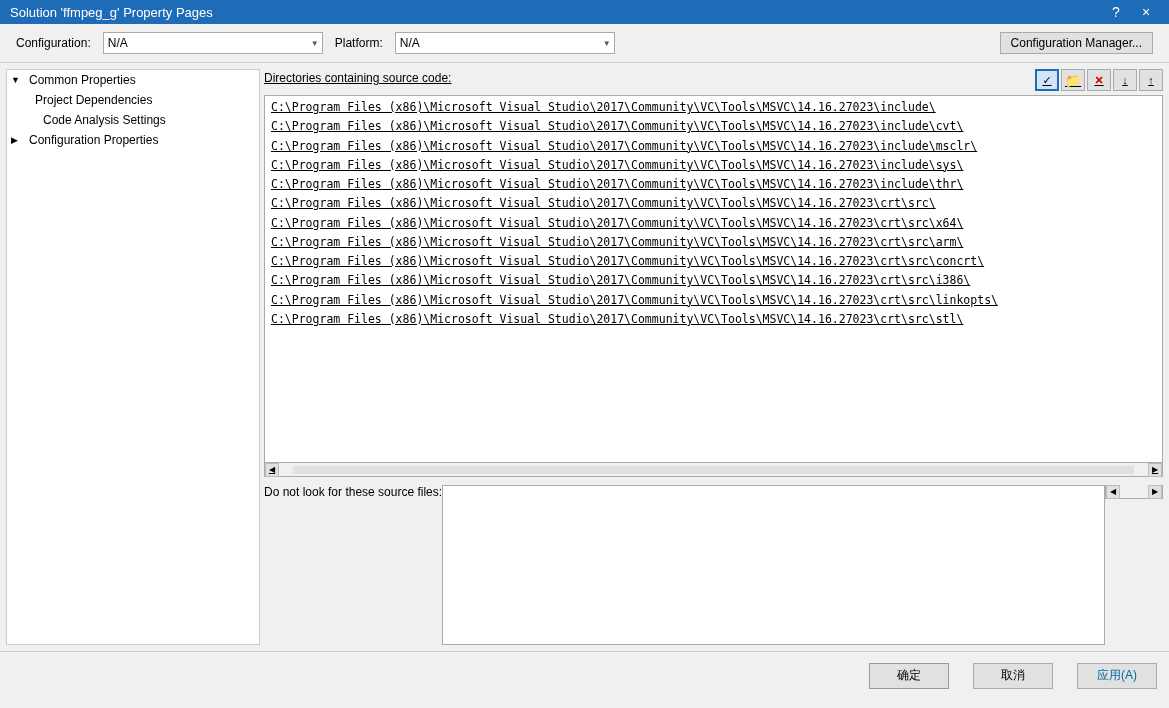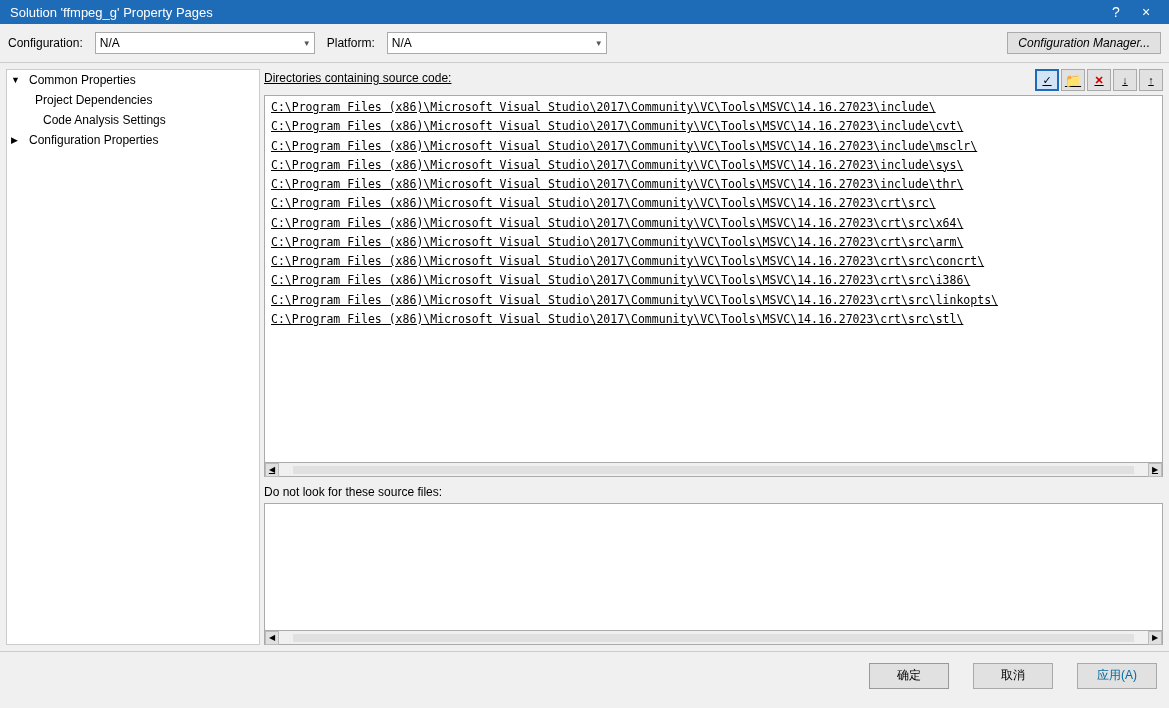--- a/index.html
+++ b/index.html
@@ -41,21 +41,21 @@
       font-size: 14px;
       cursor: pointer;
       display: flex;
       align-items: center;
       justify-content: center;
     }
 
     
     .config-bar {
       background: #f0f0f0;
-      padding: 8px 8px;
+      padding: 8px 16px;
       display: flex;
       align-items: center;
       gap: 12px;
       border-bottom: 1px solid #ccc;
     }
     .config-label {
       font-size: 12px;
       color: #000;
     }
     .config-select {
@@ -85,21 +85,20 @@
       pointer-events: none;
     }
     .config-manager-btn {
       margin-left: auto;
       height: 22px;
       background: #e1e1e1;
       border: 1px solid #aaa;
       font-size: 12px;
       padding: 0 10px;
       cursor: pointer;
-      font-style: italic;
     }
 
     
     .main-content {
       display: flex;
       height: calc(708px - 32px - 40px - 48px);
       background: #f0f0f0;
     }
 
     
@@ -227,21 +226,21 @@
       align-items: center;
       justify-content: center;
       font-size: 8px;
       cursor: pointer;
       flex-shrink: 0;
     }
 
     
     .donot-section {
       display: flex;
-      flex-direction: column;
+      flex-direction: row;
       margin-top: 8px;
       flex: 0 0 160px;
     }
     .donot-list-container {
       flex: 1;
       border: 1px solid #aaa;
       background: white;
       overflow: auto;
     }
 

